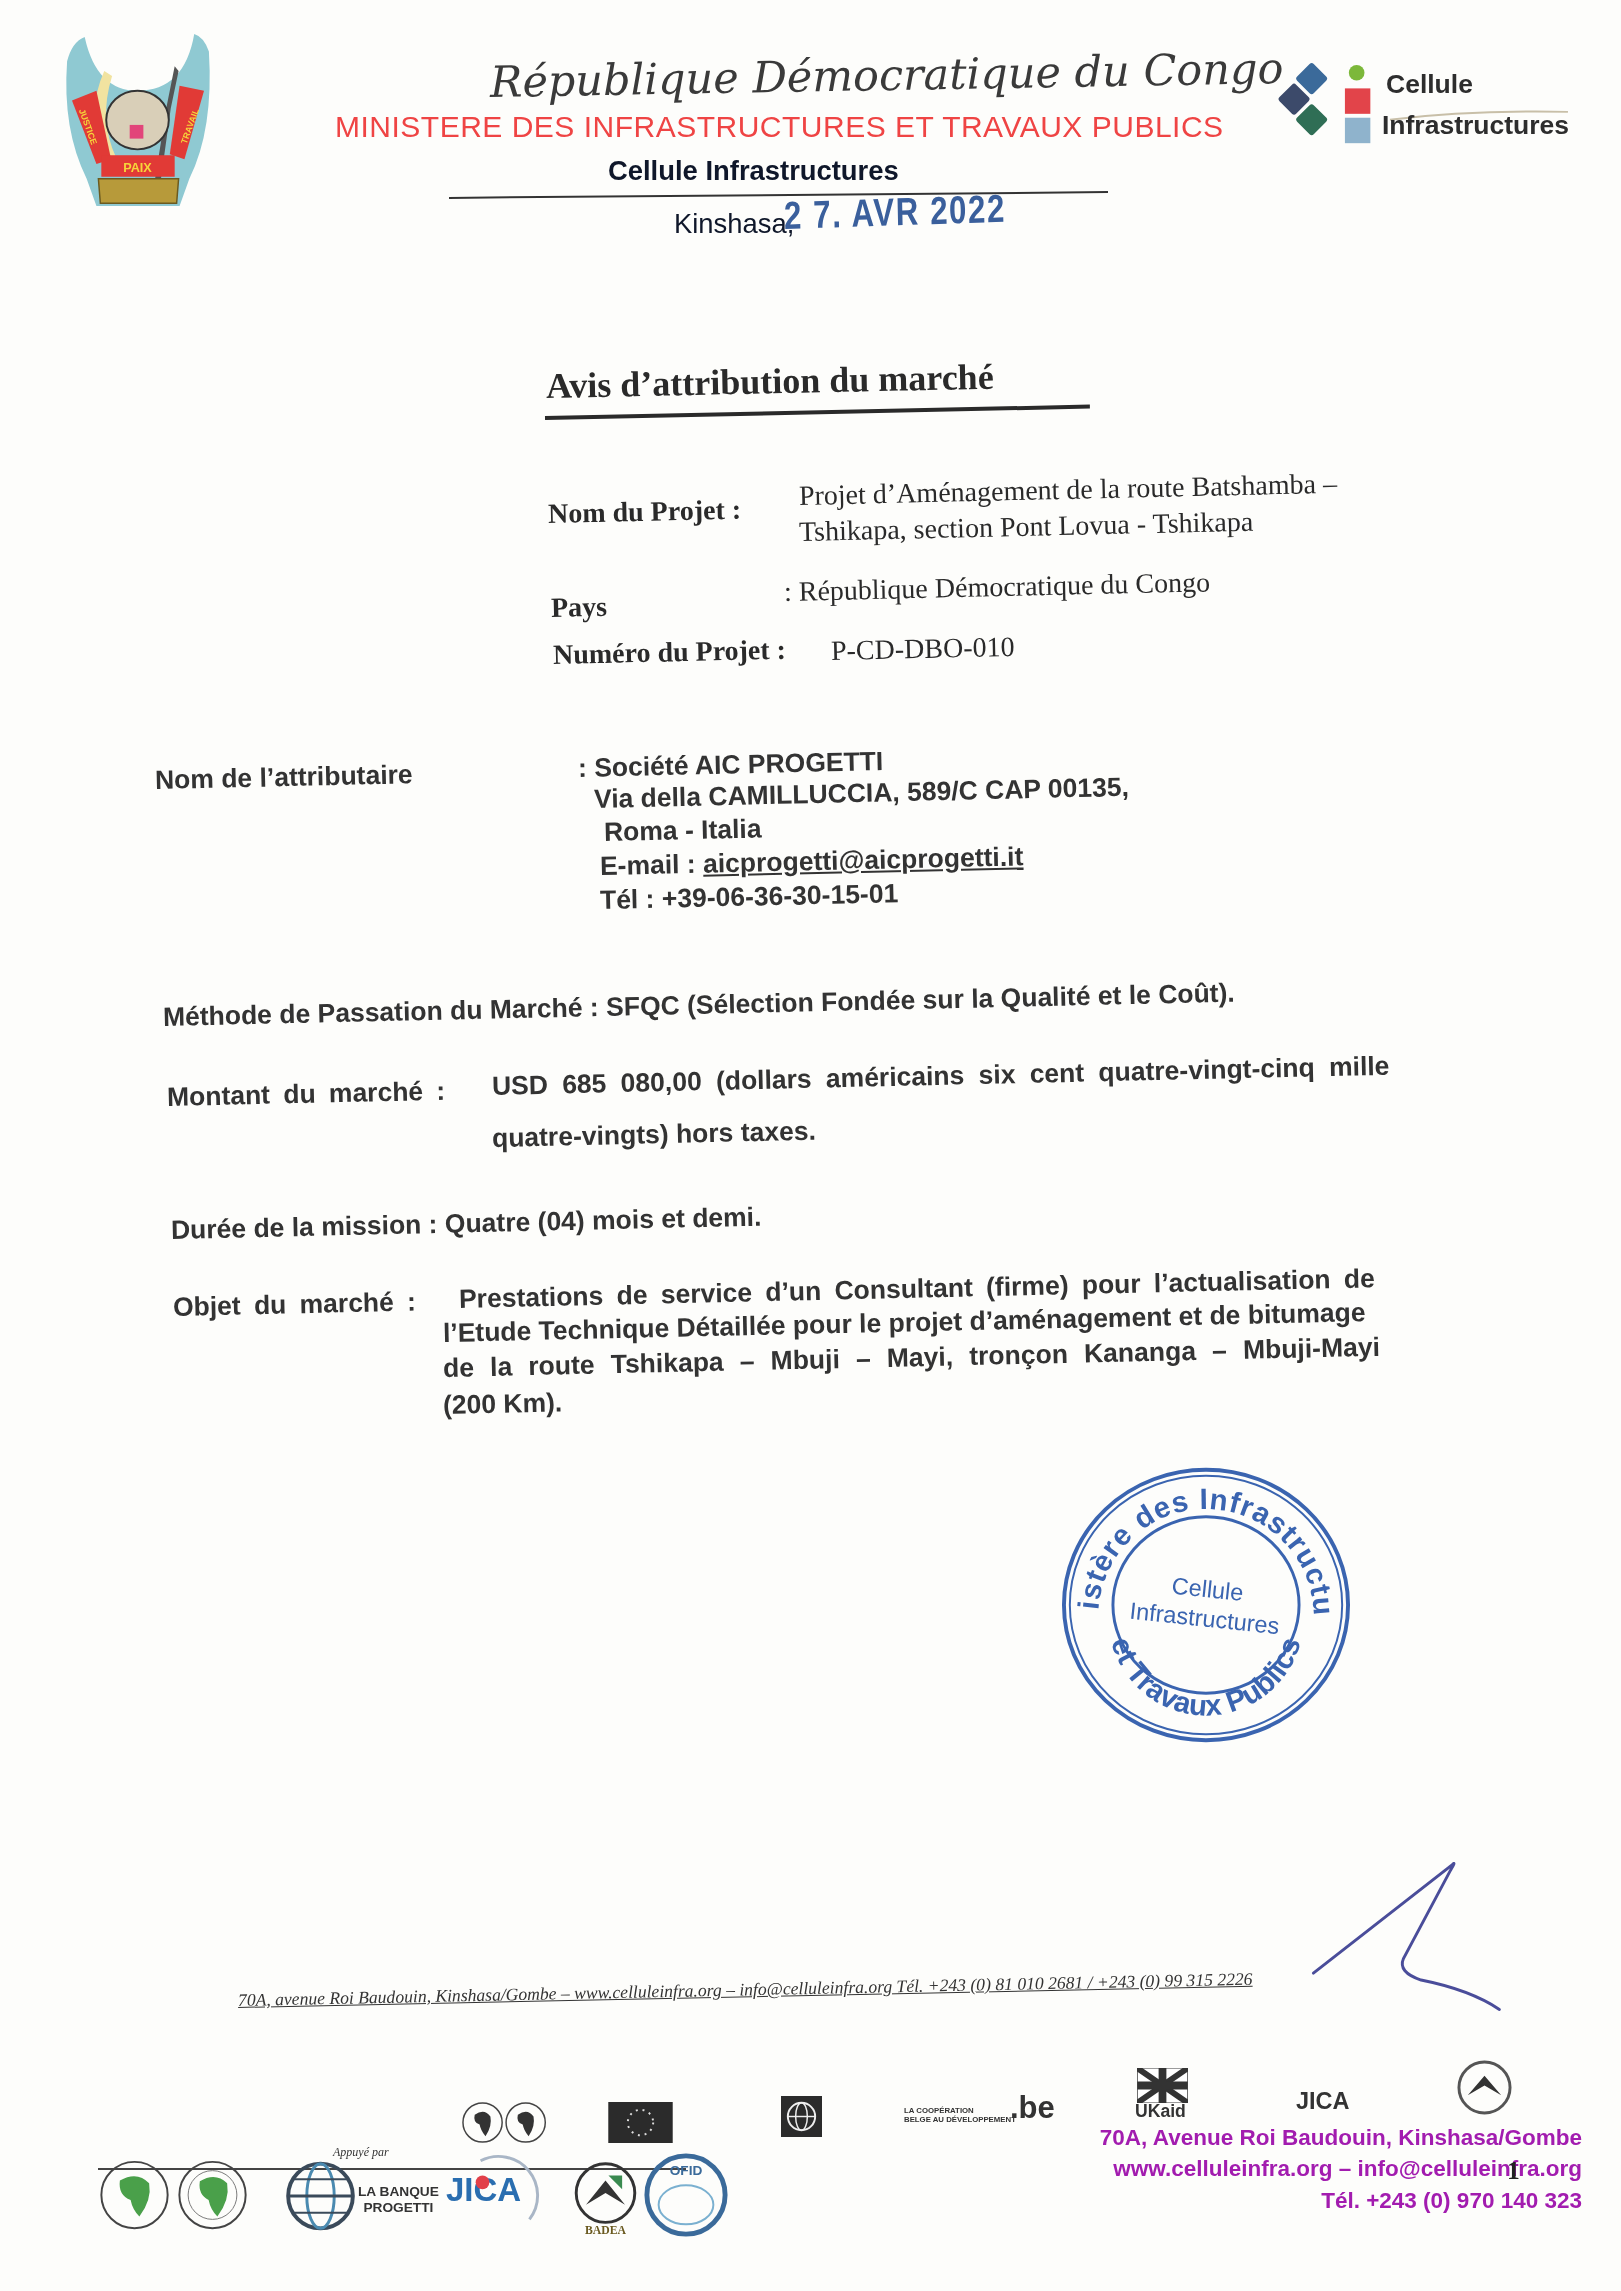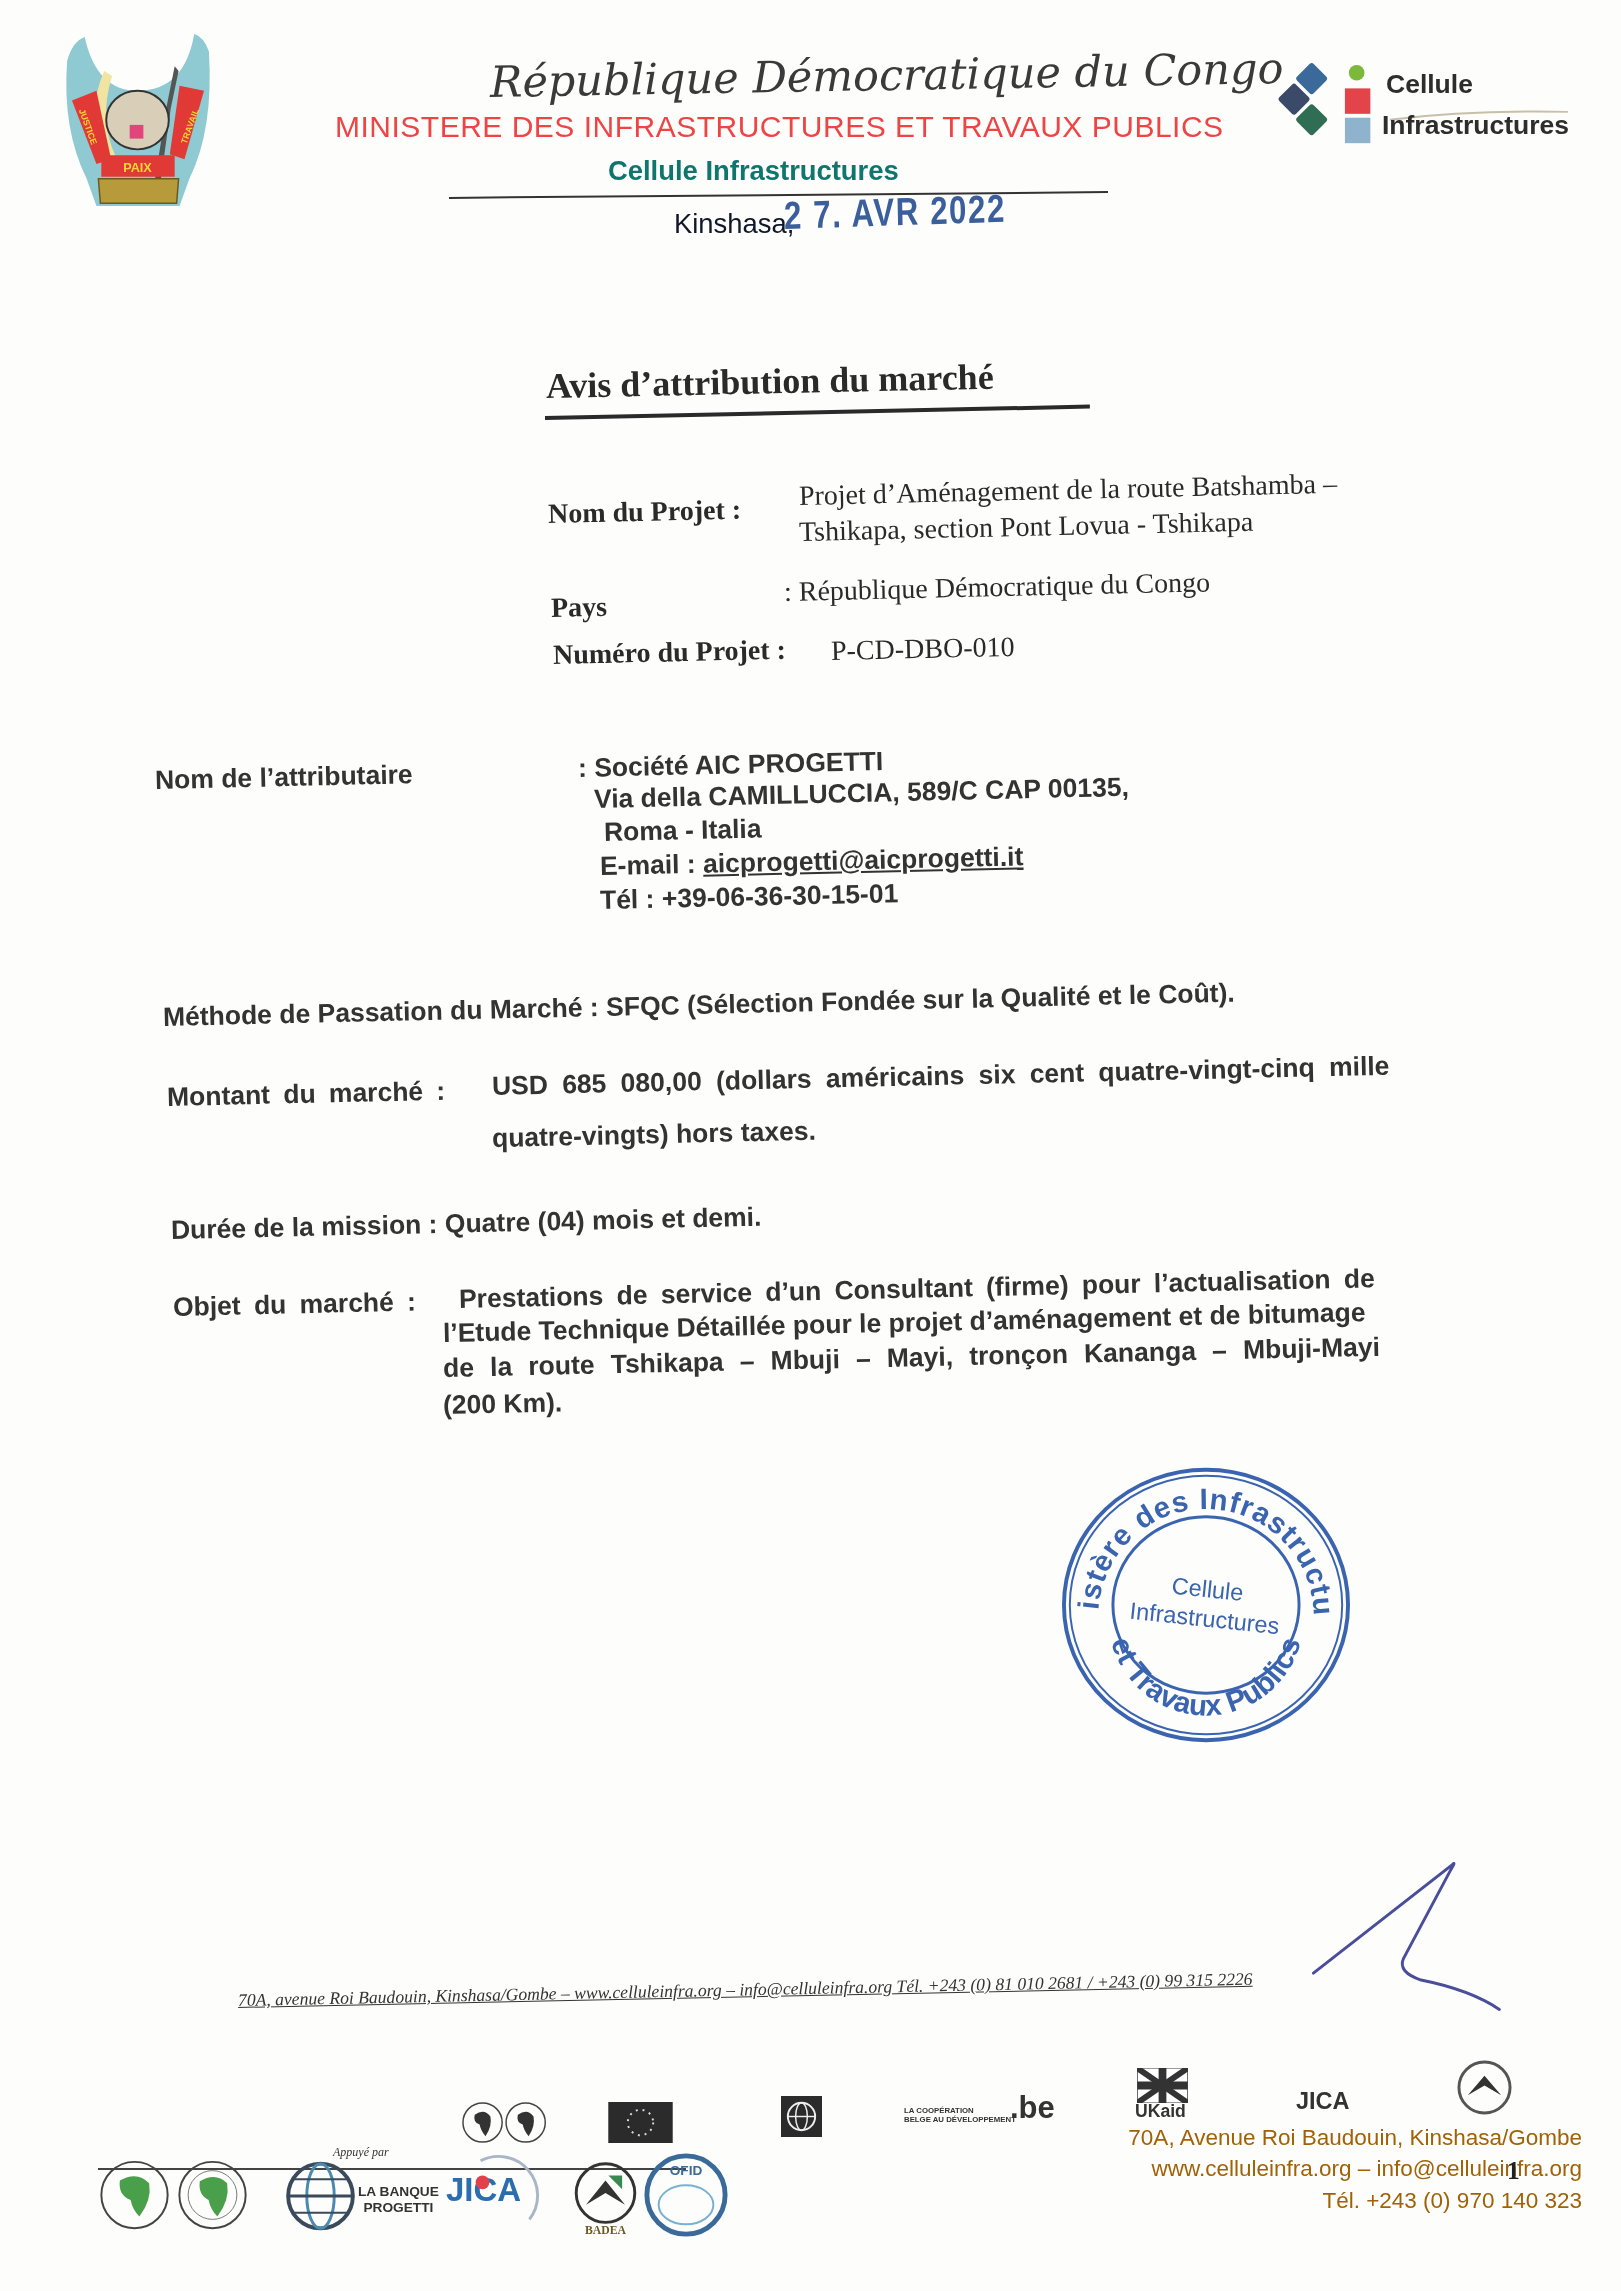--- a/index.html
+++ b/index.html
@@ -6,21 +6,21 @@
   body { width:1621px; height:2292px; background:#fdfdfb; position:relative; overflow:hidden; color:#2b2b2b; }
   .abs { position:absolute; white-space:nowrap; }
   .serif { font-family:"Liberation Serif","DejaVu Serif",serif; }
   .sans { font-family:"Liberation Sans","DejaVu Sans",sans-serif; }
   .script { font-family:"DejaVu Serif","Liberation Serif",serif; font-style:italic; }
 
   
   .coat { position:absolute; left:57px; top:32px; width:162px; height:178px; }
   .hdr-script { left:490px; top:57px; font-size:43px; color:#3a3a3a; transform:rotate(-1deg); transform-origin:left; }
   .hdr-ministry { left:335px; top:110px; font-size:30px; color:#ef4444; letter-spacing:0.5px; }
-  .hdr-cellule { left:608px; top:155px; font-size:27.4px; color:#0f766e; font-weight:bold; }
+  .hdr-cellule { left:608px; top:155px; font-size:27.4px; color:#0f172a; font-weight:bold; }
   .hdr-rule { position:absolute; left:449px; top:194px; width:659px; height:2px; background:#333; transform:rotate(-0.5deg); }
   .hdr-city { left:674px; top:208px; font-size:27.4px; color:#0f172a; }
   .hdr-date { left:784px; top:194px; font-size:39px; color:#3a5f9c; font-weight:bold; letter-spacing:2px; transform:scaleX(0.8) rotate(-1.5deg); transform-origin:left; }
 
   .logo { position:absolute; left:1274px; top:61px; width:314px; height:90px; }
   .logo-c1 { left:1386px; top:69px; font-size:26.5px; font-weight:bold; color:#2d2d2d; }
   .logo-c2 { left:1382px; top:110px; font-size:26.5px; font-weight:bold; color:#2d2d2d; }
 
   
   .title { left:546px; top:365px; font-size:36px; font-weight:bold; color:#2a2a2a; transform:rotate(-1.2deg); transform-origin:left; }
@@ -32,21 +32,21 @@
   .body { font-size:26.5px; font-weight:bold; color:#333; transform:rotate(-1.3deg); transform-origin:left; }
   .email-link { text-decoration:underline; }
 
   .stamp { position:absolute; left:1054px; top:1460px; width:304px; height:289px; }
 
   .sig { position:absolute; left:1274px; top:1843px; width:255px; height:186px; }
 
   .foot-line { left:238px; top:1990px; font-size:17.6px; font-style:italic; color:#333; transform:rotate(-1.2deg); transform-origin:left; text-decoration:underline; }
   .foot-rule { position:absolute; left:98px; top:2168px; width:588px; height:2px; background:#444; }
 
-  .addr { font-size:21.6px; color:#a16207; right:0; }
+  .addr { font-size:21.6px; color:#a21caf; right:0;font-weight:bold; }
   .page-num { left:1507px; top:2156px; font-size:25.5px; font-weight:bold; color:#222; }
 
   .partner { position:absolute; }
   .small-label { font-size:11.8px; font-weight:bold; color:#333; }
 </style>
 </head>
 <body>
 
 <svg class="coat" viewBox="0 0 165 182">
   <path d="M10 30 Q5 100 30 150 L40 178 L125 178 L135 150 Q160 100 155 20 Q150 5 140 2 Q130 60 82 60 Q40 60 28 5 Q15 10 10 30 Z" fill="#8fc9d2"></path>

